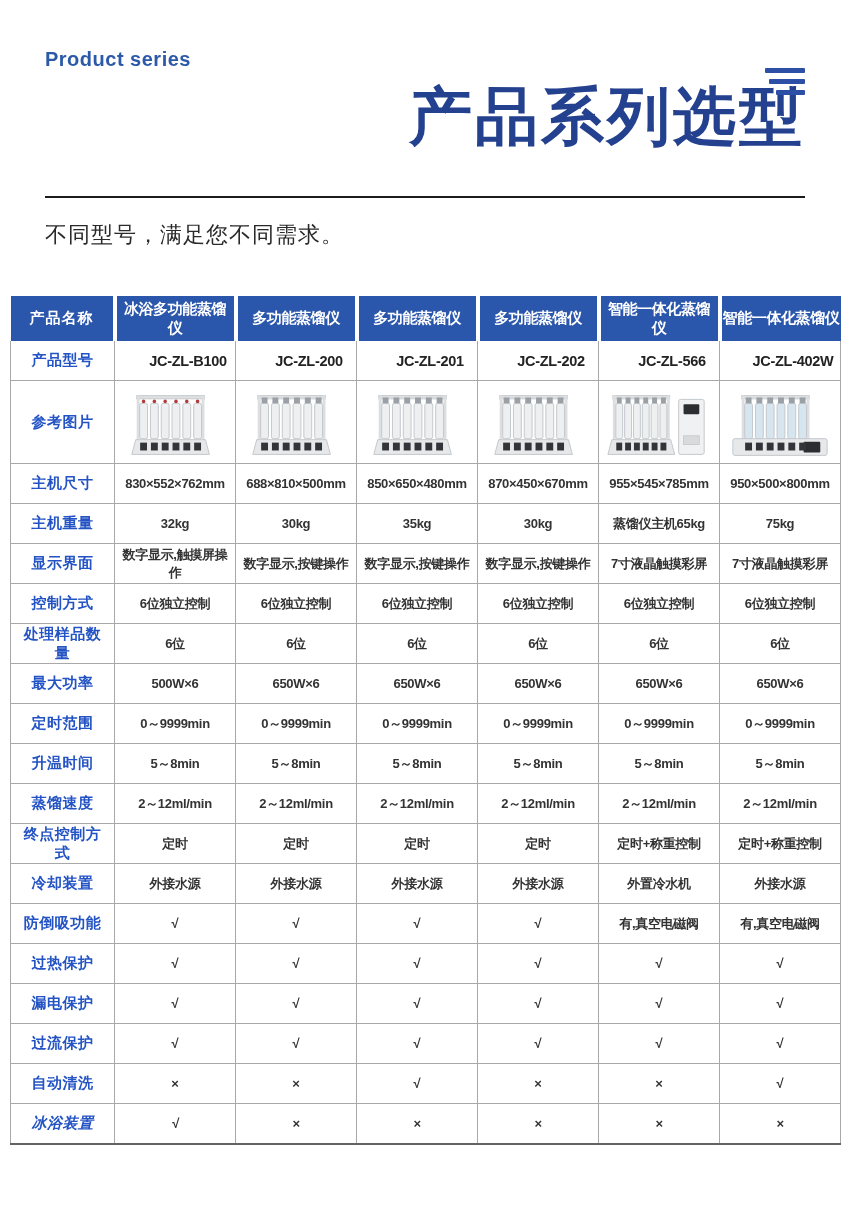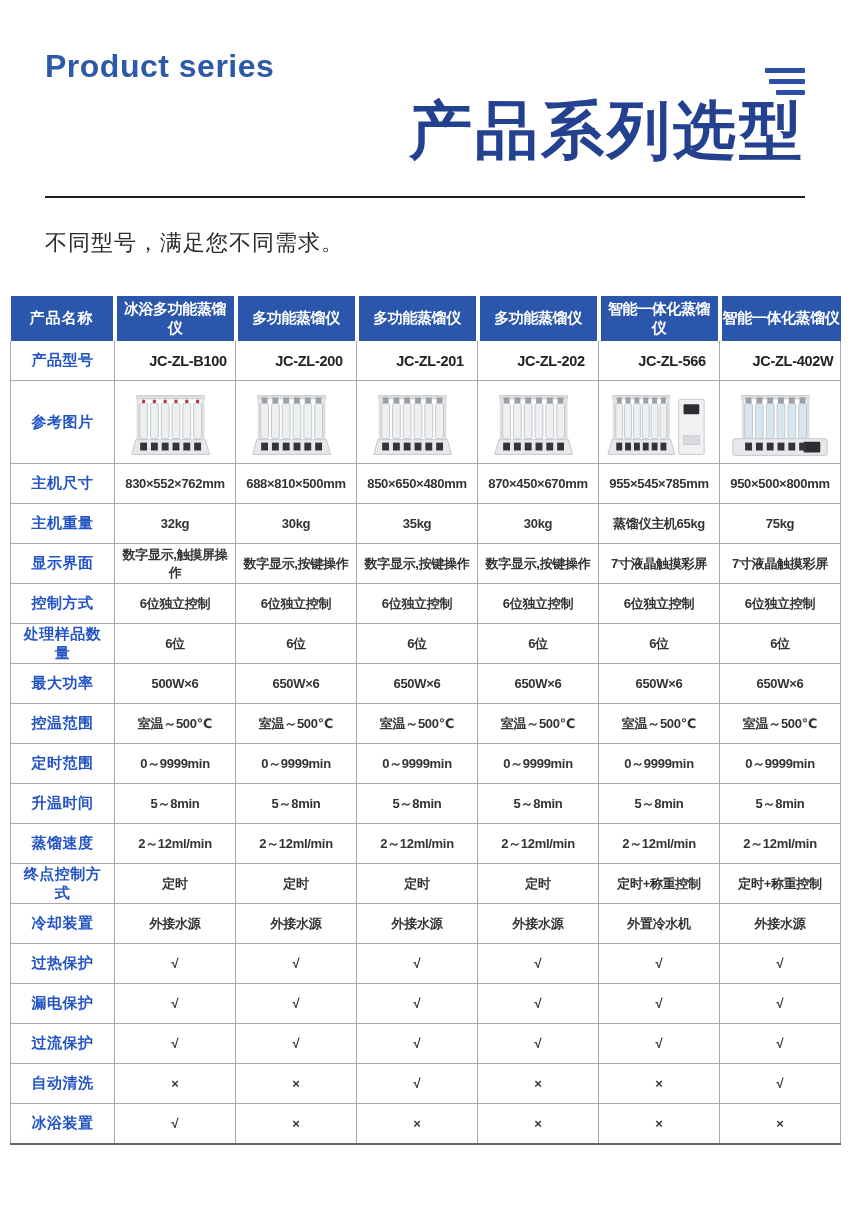--- a/index.html
+++ b/index.html
@@ -3,45 +3,45 @@
 <meta charset="utf-8">
 <style>
   html,body{margin:0;padding:0;}
   body{
     width:850px;height:1227px;background:#ffffff;position:relative;
     font-family:"Liberation Sans","DejaVu Sans",sans-serif;
     -webkit-font-smoothing:antialiased;
   }
   
   .hdr{position:absolute;left:45px;top:48px;width:760px;}
-  .eyebrow{font-size:32px;font-weight:600;color:#2c5aa8;letter-spacing:0.5px;}
+  .eyebrow{font-size:20px;font-weight:600;color:#2c5aa8;letter-spacing:0.5px;}
   .big-title{font-size:63px;font-weight:900;color:#24418f;letter-spacing:3px;margin-top:12px;line-height:1.05;text-align:right;}
   .menu-icon{position:absolute;right:0;top:20px;width:42px;}
   .menu-icon .bar{height:5px;background:#2d4fa5;margin:0 0 6px auto;border-radius:1px;}
   .menu-icon .b1{width:40px;}
   .menu-icon .b2{width:36px;}
   .menu-icon .b3{width:29px;}
   .divider{position:absolute;left:45px;top:196px;width:760px;height:0;border-top:2px solid #1c1c1c;}
-  .subtitle{position:absolute;left:45px;top:228px;font-size:22px;color:#2a2a2a;letter-spacing:1px;}
+  .subtitle{position:absolute;left:45px;top:220px;font-size:22px;color:#2a2a2a;letter-spacing:1px;}
 
   
   .spec-wrap{position:absolute;left:10px;top:296px;width:830px;}
   table{border-collapse:collapse;table-layout:fixed;width:830px;}
   thead th{
     background:#2a56ab;color:#ffffff;font-size:15px;font-weight:700;
     height:45px;border:none;border-left:4px solid #ffffff;
     letter-spacing:-0.4px;padding:0 1px;
   }
   thead th:first-child{border-left:none;letter-spacing:1px;}
   tbody th,tbody td{
     border:1px solid #a8a8a8;background:#ffffff;text-align:center;
     height:39px;padding:0 2px;overflow:hidden;
   }
   tbody tr:first-child th,tbody tr:first-child td{border-top:none;}
-  tbody tr:last-child th,tbody tr:last-child td{border-bottom:2px solid #636363;}
+  tbody tr:last-child th,tbody tr:last-child td{border-bottom:2px solid #636363;font-style:italic;}
   tbody th{color:#2353c4;font-weight:700;font-size:15px;letter-spacing:0.5px;padding:0 12px;}
   tbody td{color:#333333;font-size:13px;font-weight:600;letter-spacing:-0.3px;}
   tr.model-row td{font-size:14.5px;color:#222;padding-left:28px;}
   tr.image-row th,tr.image-row td{height:78px;}
   tr.image-row td{padding:2px 4px;}
   .img-cell svg{display:block;margin:0 auto;}
 </style>
 </head>
 <body>
 
@@ -307,29 +307,20 @@
         <tr>
           <th>最大功率</th>
           <td>500W×6</td>
           <td>650W×6</td>
           <td>650W×6</td>
           <td>650W×6</td>
           <td>650W×6</td>
           <td>650W×6</td>
         </tr>
         <tr>
-          <th>控温范围</th>
-          <td>室温～500℃</td>
-          <td>室温～500℃</td>
-          <td>室温～500℃</td>
-          <td>室温～500℃</td>
-          <td>室温～500℃</td>
-          <td>室温～500℃</td>
-        </tr>
-        <tr>
           <th>定时范围</th>
           <td>0～9999min</td>
           <td>0～9999min</td>
           <td>0～9999min</td>
           <td>0～9999min</td>
           <td>0～9999min</td>
           <td>0～9999min</td>
         </tr>
         <tr>
           <th>升温时间</th>
@@ -361,20 +352,29 @@
         <tr>
           <th>冷却装置</th>
           <td>外接水源</td>
           <td>外接水源</td>
           <td>外接水源</td>
           <td>外接水源</td>
           <td>外置冷水机</td>
           <td>外接水源</td>
         </tr>
         <tr>
+          <th>防倒吸功能</th>
+          <td>√</td>
+          <td>√</td>
+          <td>√</td>
+          <td>√</td>
+          <td>有,真空电磁阀</td>
+          <td>有,真空电磁阀</td>
+        </tr>
+        <tr>
           <th>过热保护</th>
           <td>√</td>
           <td>√</td>
           <td>√</td>
           <td>√</td>
           <td>√</td>
           <td>√</td>
         </tr>
         <tr>
           <th>漏电保护</th>

